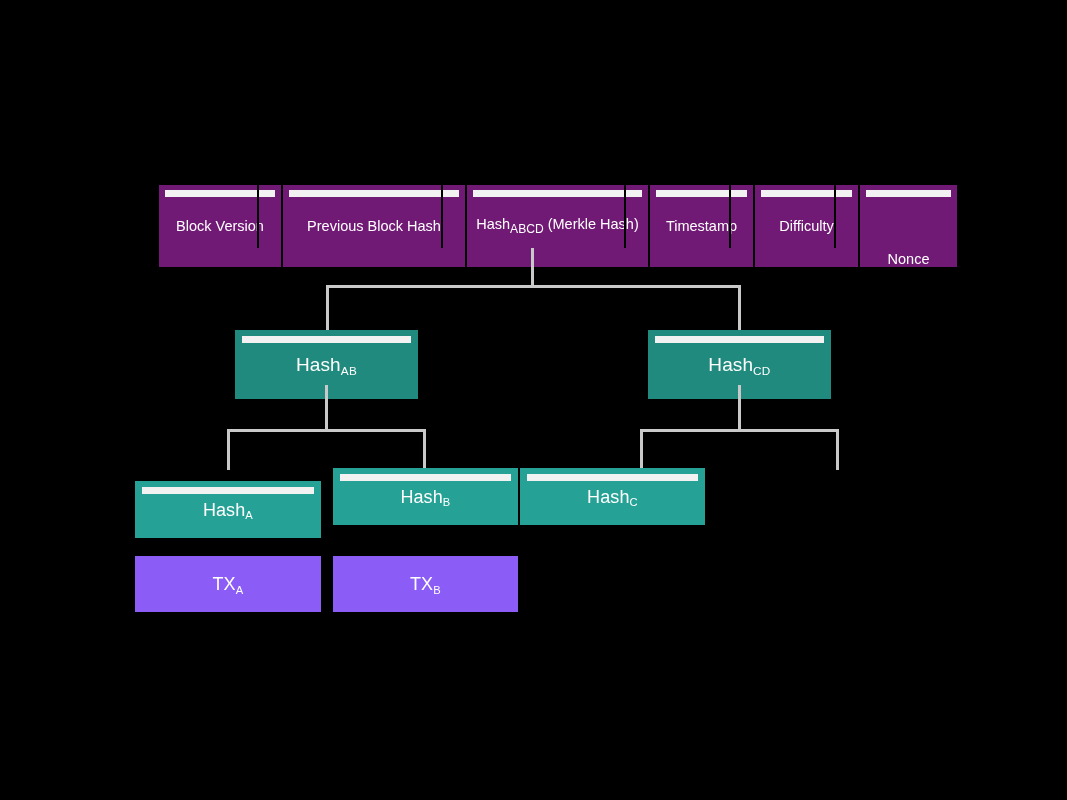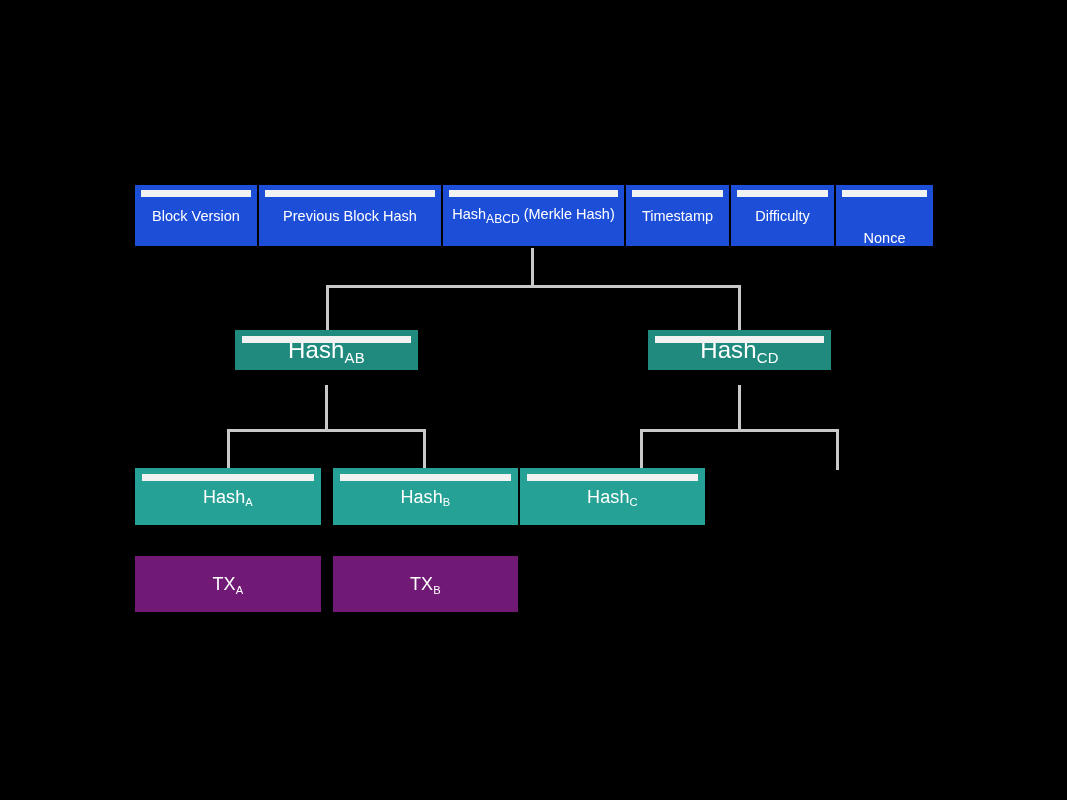--- a/index.html
+++ b/index.html
@@ -64,55 +64,56 @@
   #header-band {
     position: absolute;
     left: 135px;
     top: 185px;
     width: 798px;
     height: 63px;
   }
   .hdr-cell {
     position: absolute;
     top: 0;
-    height: 61px;
-    background: #1d4ed8;
+    height: 82px;
+    background: #701a75;
     box-sizing: border-box;
     display: flex;
     align-items: center;
     justify-content: center;
     color: #ffffff;
     font-size: 14.5px;
     white-space: nowrap;
+    margin-left: 24px;
   }
   .hdr-cell .strip { top: 5px; left: 6px; right: 6px; height: 7px; }
   .hdr-gap {
     position: absolute;
     top: 0;
     height: 63px;
     width: 2px;
     background: #000000;
   }
 
   
   .node-mid {
-    height: 40px;
+    height: 69px;
     background: #1f8a7d;
-    font-size: 24px;
+    font-size: 19px;
   }
   
   .node-leaf {
     height: 57px;
     background: #26a195;
     font-size: 18px;
   }
   
   .node-tx {
     height: 56px;
-    background: #701a75;
+    background: #8b5cf6;
     font-size: 18px;
   }
 </style>
 </head>
 <body>
 
 <div id="stage">
 
   <div id="header-band">
 
@@ -173,21 +174,21 @@
   <div class="conn" style="left:325px; top:385px; width:3px; height:46px;"></div>
   <div class="conn" style="left:227px; top:429px; width:199px; height:3px;"></div>
   <div class="conn" style="left:227px; top:429px; width:3px; height:41px;"></div>
   <div class="conn" style="left:423px; top:429px; width:3px; height:41px;"></div>
 
   <div class="conn" style="left:738px; top:385px; width:3px; height:46px;"></div>
   <div class="conn" style="left:640px; top:429px; width:199px; height:3px;"></div>
   <div class="conn" style="left:640px; top:429px; width:3px; height:41px;"></div>
   <div class="conn" style="left:836px; top:429px; width:3px; height:41px;"></div>
 
-  <div class="node node-leaf" style="left:135px; top:468px; width:186px;">
+  <div class="node node-leaf" style="left:135px; top:481px; width:186px;">
     <span class="strip"></span>
     <span class="lbl"><span>Hash</span><sub>A</sub></span>
   </div>
 
   <div class="node node-leaf" style="left:333px; top:468px; width:185px;">
     <span class="strip"></span>
     <span class="lbl"><span>Hash</span><sub>B</sub></span>
   </div>
 
   <div class="node node-leaf" style="left:520px; top:468px; width:185px;justify-content:center;">

